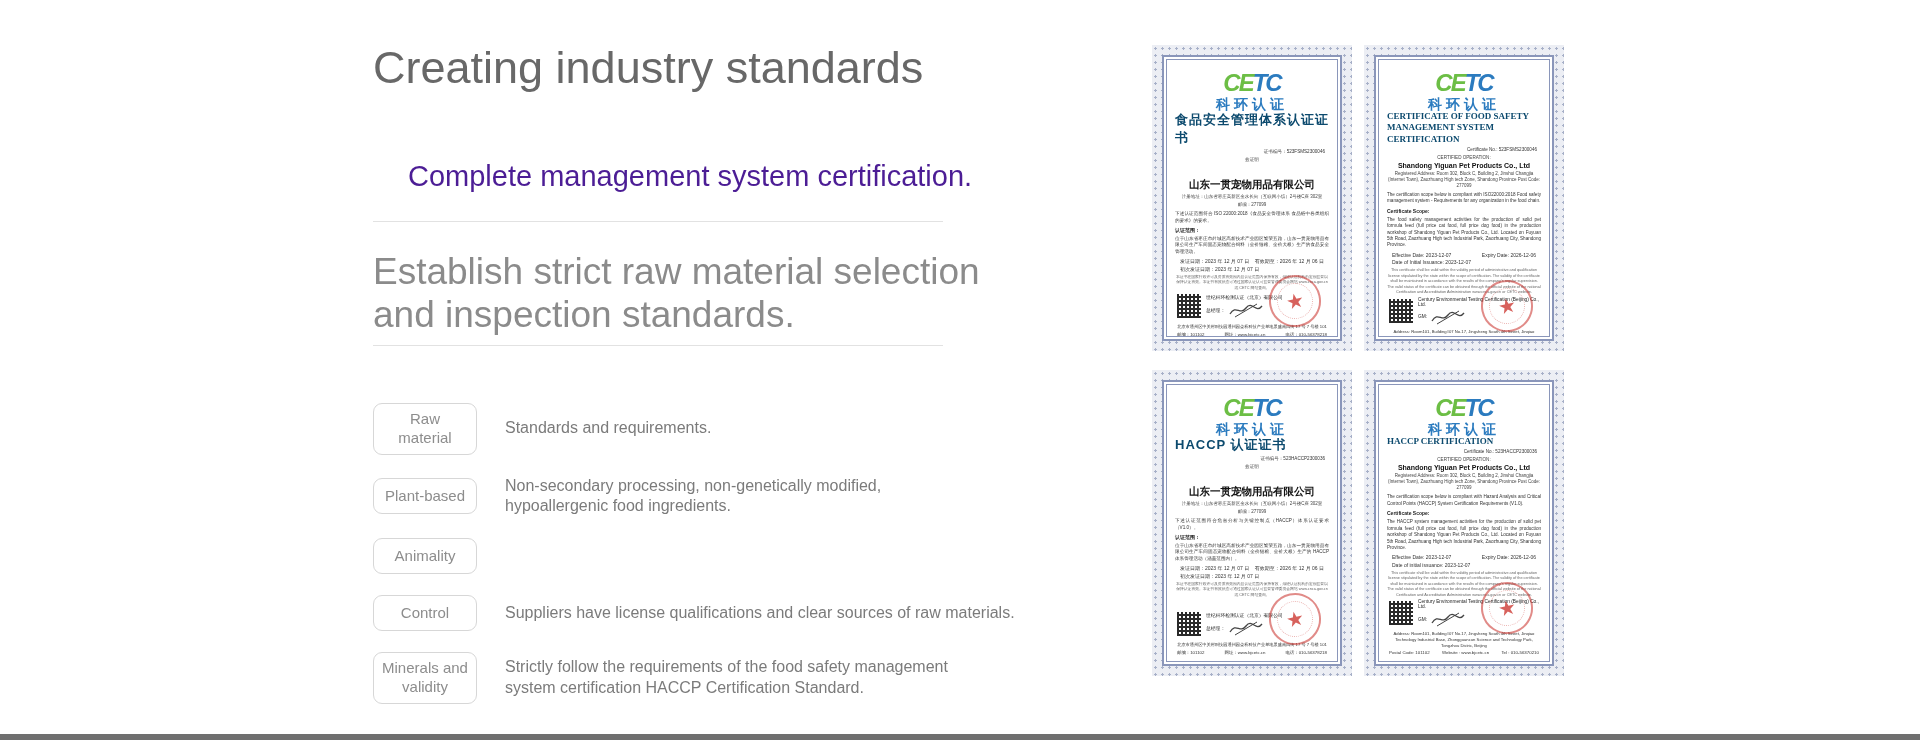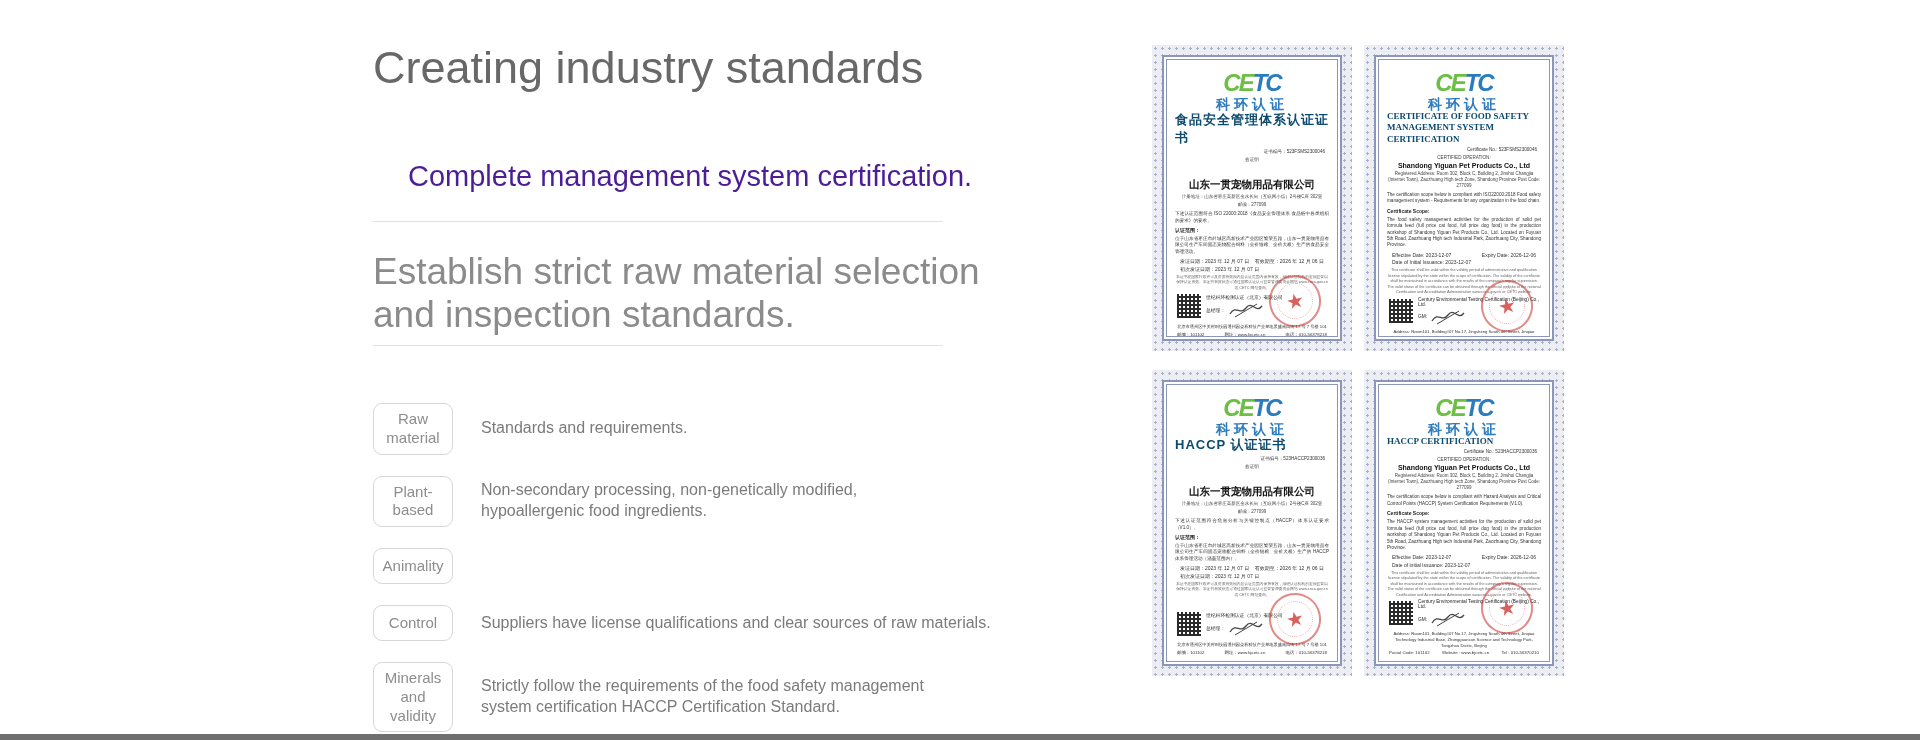--- a/index.html
+++ b/index.html
@@ -15,21 +15,21 @@
     font-size:29px; font-weight:300; color:#4c1d95;margin-left:35px; }
   .divider { position:absolute; left:0; width:570px; height:1px; background:#e2e2e2; }
   .divider-1 { top:221px; }
   .divider-2 { top:345px; }
   .page-paragraph { position:absolute; left:0; top:250px; width:640px;
     font-size:37px; font-weight:300; color:#8b8b8b; line-height:1.17; white-space:pre-line; }
 
   .standards-list { position:absolute; left:0; top:403px; width:760px;
     display:flex; flex-direction:column; gap:21px; }
   .std-row { display:flex; align-items:center; }
-  .std-tag { width:80px; min-height:36px; border:1px solid #d7d7d7; border-radius:9px;
+  .std-tag { width:104px; min-height:36px; border:1px solid #d7d7d7; border-radius:9px;
     background:#fff; color:#8d8d8d; font-size:15px; line-height:1.25;
     display:flex; align-items:center; justify-content:center; text-align:center;
     padding:6px 8px; flex:0 0 auto; cursor:pointer; }
   .std-desc { margin-left:28px; font-size:16px; color:#7b7b7b; line-height:1.3;
     white-space:pre-line; }
 
   
   .cert-grid { position:absolute; left:1128px; top:45px;
     display:grid; grid-template-columns:200px 200px; grid-template-rows:306px 306px;
     column-gap:12px; row-gap:19px;padding-left:24px; }

